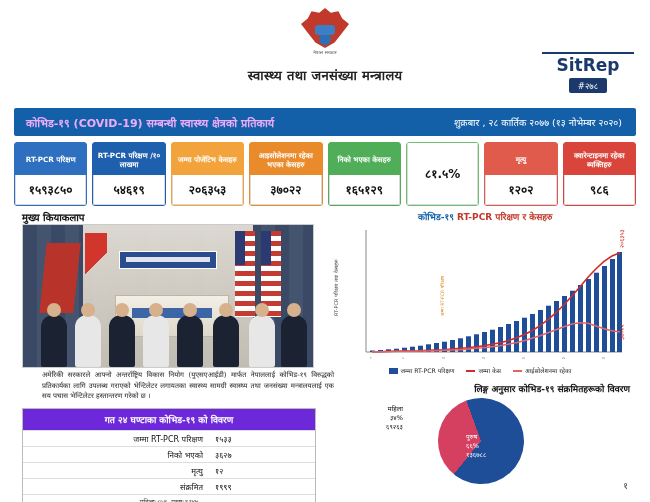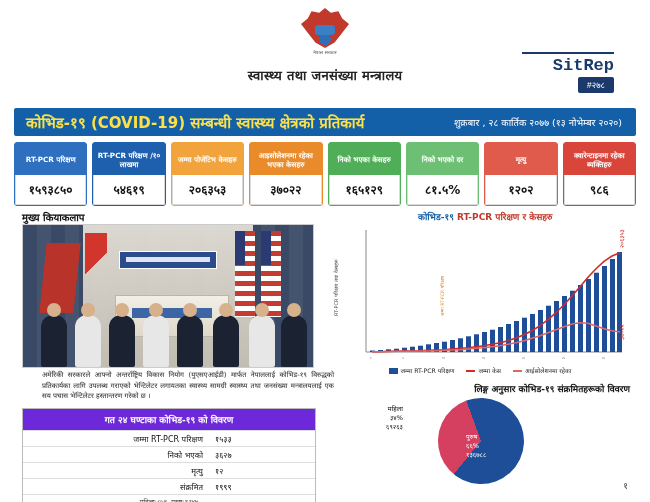--- a/index.html
+++ b/index.html
@@ -30,37 +30,37 @@
     background:#3b7fc4;border-radius:3px;
   }
   .emblem-cap{
     font-size:4.5px;color:#444;margin-top:1px;letter-spacing:.2px;
   }
   .ministry{
     position:absolute;left:0;top:66px;width:650px;text-align:center;
     font-size:13px;color:#222;font-weight:bold;letter-spacing:.3px;
   }
   .sitrep{
-    position:absolute;right:36px;top:52px;width:92px;text-align:right;font-family:Liberation Mono, monospace;
+    position:absolute;right:16px;top:52px;width:92px;text-align:center;
   }
   .sitrep-line{height:2px;background:#1b3a6b;margin-bottom:3px;}
   .sitrep-title{font-size:17px;font-weight:bold;color:#1b3a6b;line-height:1;}
   .sitrep-badge{
     display:inline-block;margin-top:3px;background:#1b3a6b;color:#fff;
     font-size:8.5px;padding:2px 9px;border-radius:2px;
   }
 
   
   .titlebar{
     position:absolute;left:14px;top:108px;width:622px;height:28px;
     background:#1360a8;border-radius:2px;
     display:flex;align-items:center;
   }
   .titlebar .left{
-    color:#fde047;font-size:15px;font-weight:bold;padding-left:12px;white-space:nowrap;
+    color:#f0abfc;font-size:11px;font-weight:bold;padding-left:12px;white-space:nowrap;
   }
   .titlebar .right{
     margin-left:auto;color:#fff;font-size:9.5px;padding-right:14px;white-space:nowrap;
   }
 
   
   .stats{
     position:absolute;left:14px;top:142px;width:622px;height:64px;
     display:flex;gap:5px;
   }
@@ -221,22 +221,20 @@
 रहेका भएका
 केसहरु</div>
       <div class="val">३७०२२</div>
     </div>
     <div class="card c5">
       <div class="lab">निको भएका
 केसहरु</div>
       <div class="val">१६५१२९</div>
     </div>
     <div class="card c6">
-      <div class="lab">निको भएको
-दर</div>
       <div class="val">८१.५%</div>
     </div>
     <div class="card c7">
       <div class="lab">मृत्यु</div>
       <div class="val">१२०२</div>
     </div>
     <div class="card c8">
       <div class="lab">क्वारेन्टाइनमा
 रहेका ब्यक्तिहरु</div>
       <div class="val">९८६</div>

